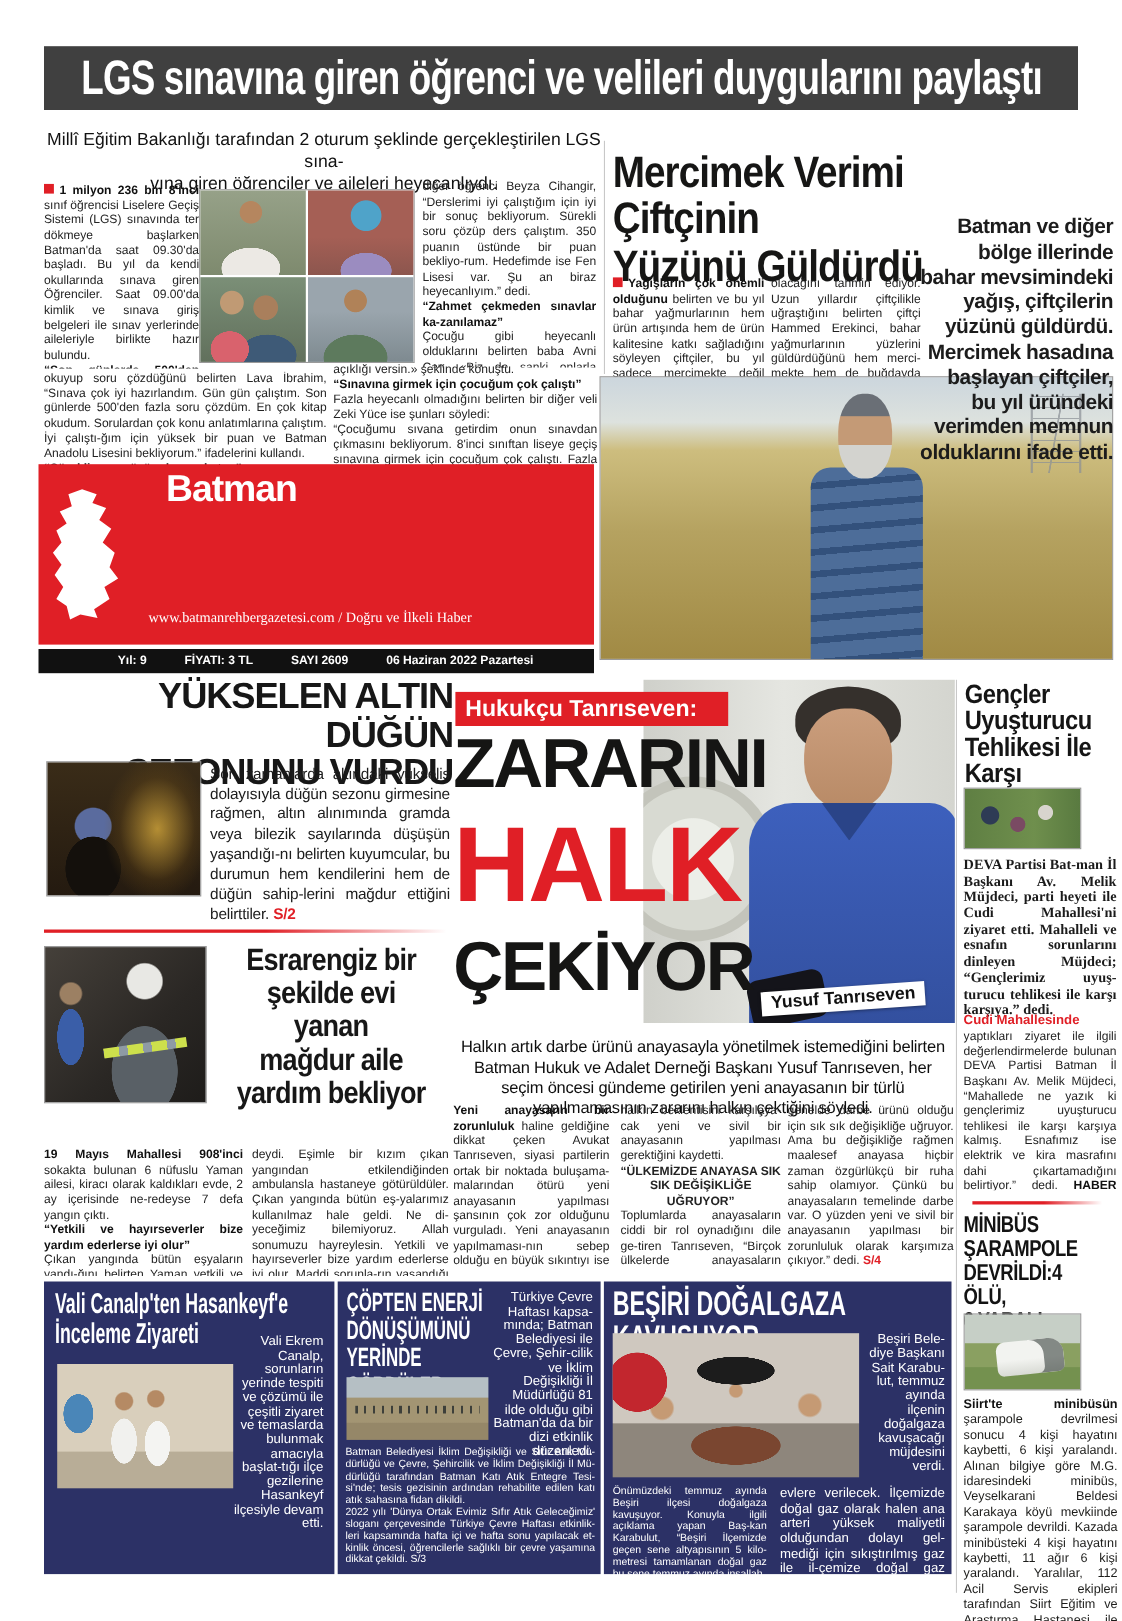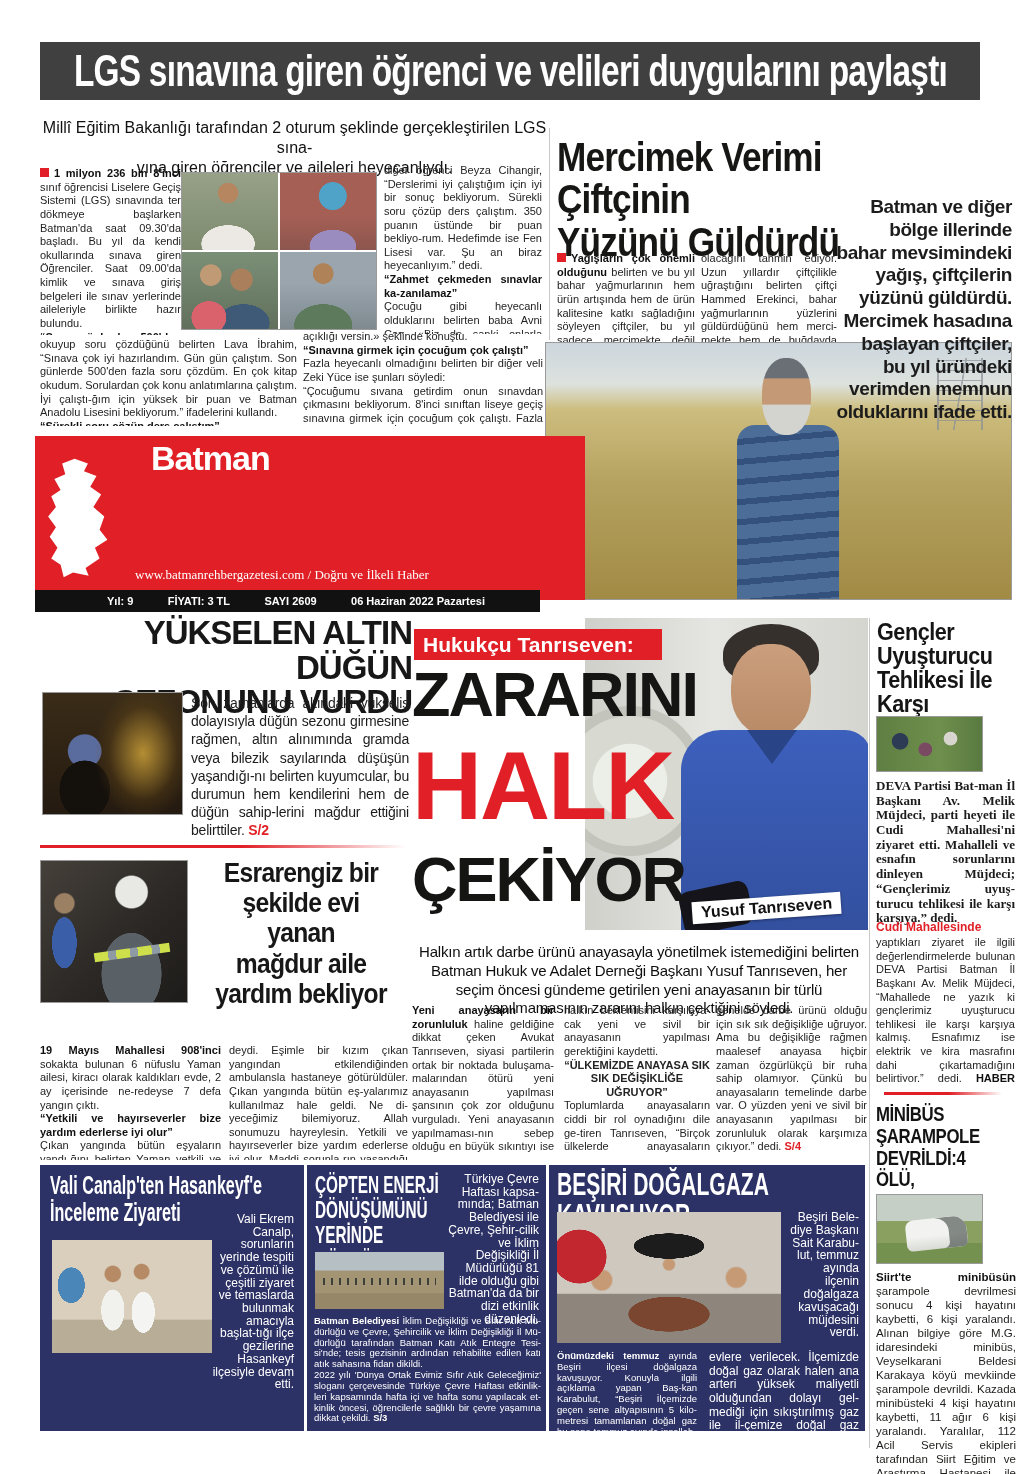--- a/index.html
+++ b/index.html
@@ -36,21 +36,21 @@
   .lgs-l1{left:40px;top:338px;width:257px;height:88px;overflow:hidden}
   .lgs-l2{left:303px;top:330px;width:240px;height:96px;overflow:hidden}
 
   
   .merc-headline{left:557px;top:136px;width:460px;font-weight:bold;font-size:40px;line-height:1.06;letter-spacing:-1px;color:#161615;transform:scaleX(.88);transform-origin:left top}
   .merc-stand{left:836px;top:196px;width:176px;text-align:right;font-weight:bold;font-size:19px;line-height:1.2;letter-spacing:-.4px;color:#1c1c1c;z-index:3}
   .merc-c1{left:557px;top:252px;width:138px;height:102px;overflow:hidden}
   .merc-c2{left:701px;top:252px;width:136px;height:104px;overflow:hidden}
 
   
-  .masthead{left:35px;top:436px;width:550px;height:164px;background:var(--red)}
+  .masthead{left:35px;top:422px;width:505px;height:164px;background:var(--red)}
   .mast-batman{position:absolute;left:116px;top:3px;color:#fff;font-weight:bold;font-size:34px;letter-spacing:-1px}
   .mast-rehber{position:absolute;left:82px;top:14px;color:#fff;font-weight:bold;font-size:98px;letter-spacing:-4px;line-height:1}
   .mast-tag{position:absolute;left:100px;top:131px;color:#fff;font-family:"Liberation Serif","DejaVu Serif",serif;font-size:13px}
   .mast-map{position:absolute;left:10px;top:8px;width:78px;height:148px}
   .mast-info{left:35px;top:590px;width:505px;height:22px;background:#111;display:flex;align-items:center;justify-content:space-between;padding:0 55px 0 72px;color:#fff;font-size:11px;font-weight:bold}
 
   
   .altin-headline{left:40px;top:616px;width:372px;text-align:right;font-weight:bold;font-size:33px;line-height:1.05;letter-spacing:-1px;color:#171717}
   .altin-body{left:191px;top:694px;width:218px;font-size:14px;line-height:1.3;letter-spacing:-.2px;color:#1c1c1c;text-align:justify}
 
@@ -89,21 +89,21 @@
   .vali-h{left:10px;top:7px;font-size:26px;line-height:1.02;transform:scaleX(.62);width:370px}
   .vali-stand{position:absolute;left:170px;top:48px;width:84px;text-align:right;font-size:12px;line-height:1.06}
   .vali-cap{position:absolute;left:12px;top:194px;width:163px;font-size:9.5px;line-height:1.12;text-align:justify}
   .cop-h{left:8px;top:7px;font-size:24px;line-height:1.05;transform:scaleX(.64);width:230px}
   .cop-stand{position:absolute;left:140px;top:8px;width:92px;text-align:right;font-size:12px;line-height:1.06}
   .cop-body{position:absolute;left:7px;top:151px;width:227px;font-size:9.5px;line-height:1.14;text-align:justify}
   .bes-h{left:8px;top:4px;font-size:31px;line-height:1;transform:scaleX(.68);width:440px}
   .bes-stand{position:absolute;left:240px;top:46px;width:70px;text-align:right;font-size:12px;line-height:1.07}
   .bes-c1{position:absolute;left:8px;top:186px;width:140px;font-size:9.5px;line-height:1.14;text-align:justify}
   .bes-c2{position:absolute;left:160px;top:186px;width:150px;font-size:12px;line-height:1.14;text-align:justify}
-  .nb-lead{font-weight:bold}
+  .nb-lead{font-weight:normal}
 
   
   .lgs-grid{left:181px;top:172px;width:196px;height:158px;display:grid;grid-template-columns:1fr 1fr;grid-template-rows:1fr 1fr;gap:2px;background:#fff}
   .lgs-grid>div{position:relative}
   .pc1{background:radial-gradient(circle at 48% 26%,#b5865f 0 13%,transparent 14%),radial-gradient(ellipse 46% 40% at 48% 92%,#ece9e4 0 60%,transparent 61%),linear-gradient(180deg,#96a188,#7e8a6e)}
   .pc2{background:radial-gradient(circle at 55% 30%,#4fa3c9 0 18%,transparent 19%),radial-gradient(circle at 55% 32%,#c29b79 0 9%,transparent 10%),radial-gradient(ellipse 40% 35% at 55% 95%,#9b8cc0 0 60%,transparent 61%),linear-gradient(180deg,#a55f55 55%,#8c564e)}
   .pc3{background:radial-gradient(circle at 30% 30%,#c09a74 0 12%,transparent 13%),radial-gradient(circle at 62% 36%,#a97f5c 0 14%,transparent 15%),radial-gradient(ellipse 30% 35% at 28% 85%,#d9626d 0 60%,transparent 61%),radial-gradient(ellipse 45% 40% at 64% 92%,#3e5a77 0 60%,transparent 61%),linear-gradient(180deg,#7b8f77,#61705c)}
   .pc4{background:radial-gradient(circle at 45% 28%,#b08258 0 13%,transparent 14%),radial-gradient(ellipse 50% 45% at 45% 95%,#5d7a5d 0 60%,transparent 61%),linear-gradient(180deg,#9aa5ad 40%,#7e8a90)}
 
   .ph-farmer{left:545px;top:342px;width:467px;height:258px;background:linear-gradient(180deg,#ccd6dd 0%,#dde2de 16%,#cdbd7e 26%,#b5a260 55%,#a18a44 100%)}

